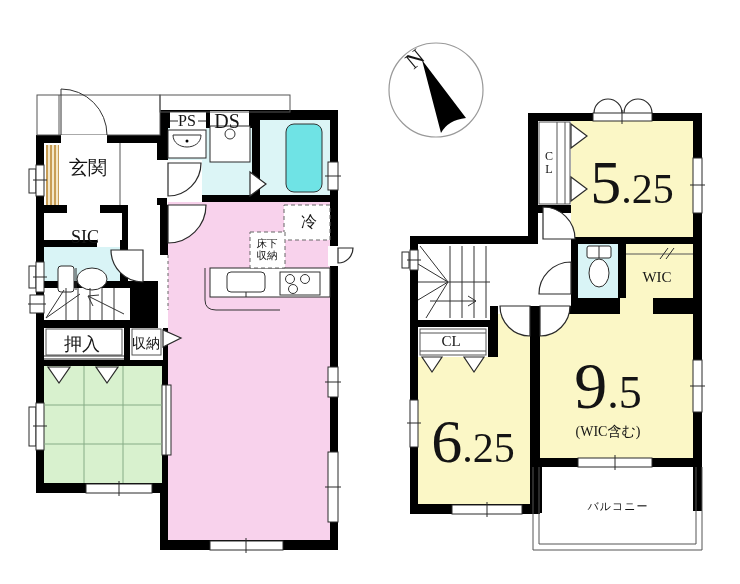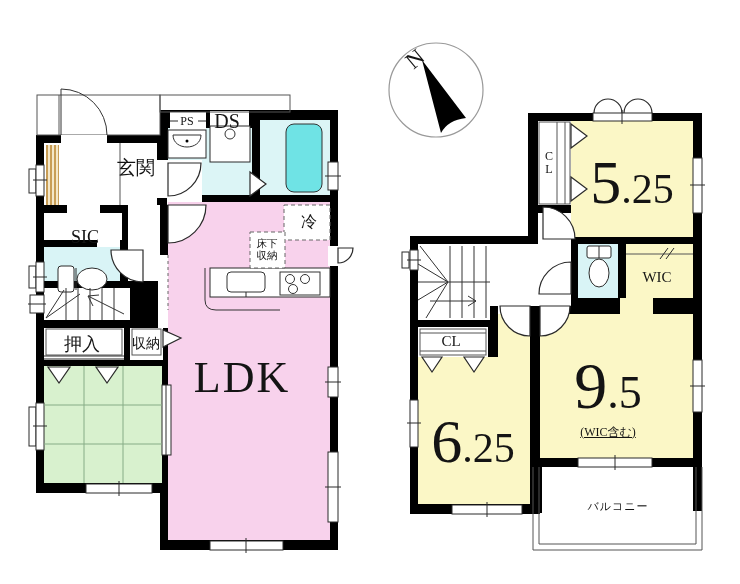--- a/index.html
+++ b/index.html
@@ -254,45 +254,44 @@
       <path d="M533,467 L533,550 L702,550 L702,467" class="thin"></path>
       <path d="M539,467 L539,544 L696,544 L696,467" class="thin"></path>
     </g>
 
     <g>
       <circle cx="436" cy="90" r="47" fill="#fff" stroke="#999" stroke-width="1.2"></circle>
       <path d="M422,60 L466,118 Q448,120 441,133 Z" fill="#000"></path>
     </g>
   </svg>
 
-  <div class="lbl" style="left:88px;top:167px;font-size:19px;margin-left:48px;">玄関</div>
+  <div class="lbl" style="left:88px;top:167px;font-size:19px;">玄関</div>
   <div class="lbl" style="left:85px;top:225px;font-size:18px;margin-top:12px;">SIC</div>
-  <div class="lbl" style="left:187px;top:121px;font-size:12px;">PS</div>
+  <div class="lbl" style="left:187px;top:121px;font-size:16px;">PS</div>
   <div class="lbl" style="left:227px;top:121px;font-size:20px;">DS</div>
   <div class="lbl" style="left:309px;top:222px;font-size:16px;">冷</div>
   <div class="lbl two-line" style="left:267px;top:250px;font-size:10.5px;line-height:1.15;">
     <span>床下</span>
       <span>収納</span>
   </div>
   <div class="lbl" style="left:82px;top:344px;font-size:18px;">押入</div>
   <div class="lbl" style="left:146px;top:344px;font-size:14px;">収納</div>
-  <div class="lbl" style="left:242px;top:378px;font-size:44px;letter-spacing:2px;">LDK</div>
 
   <div class="lbl stack" style="left:549px;top:163px;font-size:12px;">CL</div>
   <div class="lbl num" style="left:632px;top:182px;">
     <span class="i">5</span>
       <span class="f">.25</span>
   </div>
   <div class="lbl" style="left:657px;top:277px;font-size:15px;">WIC</div>
   <div class="lbl" style="left:451px;top:341px;font-size:15px;">CL</div>
   <div class="lbl num" style="left:473px;top:441px;">
     <span class="i">6</span>
       <span class="f">.25</span>
   </div>
   <div class="lbl num" style="left:608px;top:386px;">
     <span class="i" style="font-size:66px;">9</span>
       <span class="f" style="font-size:46px;">.5</span>
   </div>
-  <div class="lbl" style="left:608px;top:432px;font-size:12px;text-decoration:underline;">(WIC含む)</div>
+  <div class="lbl" style="left:608px;top:432px;font-size:14px;">(WIC含む)</div>
   <div class="lbl" style="left:618px;top:506px;font-size:11px;letter-spacing:1px;">バルコニー</div>
   <div class="lbl" style="left:415px;top:59px;font-size:23px;transform:translate(-50%,-50%) rotate(-40deg);">N</div>
 
 </div>
 
 </body></html>

